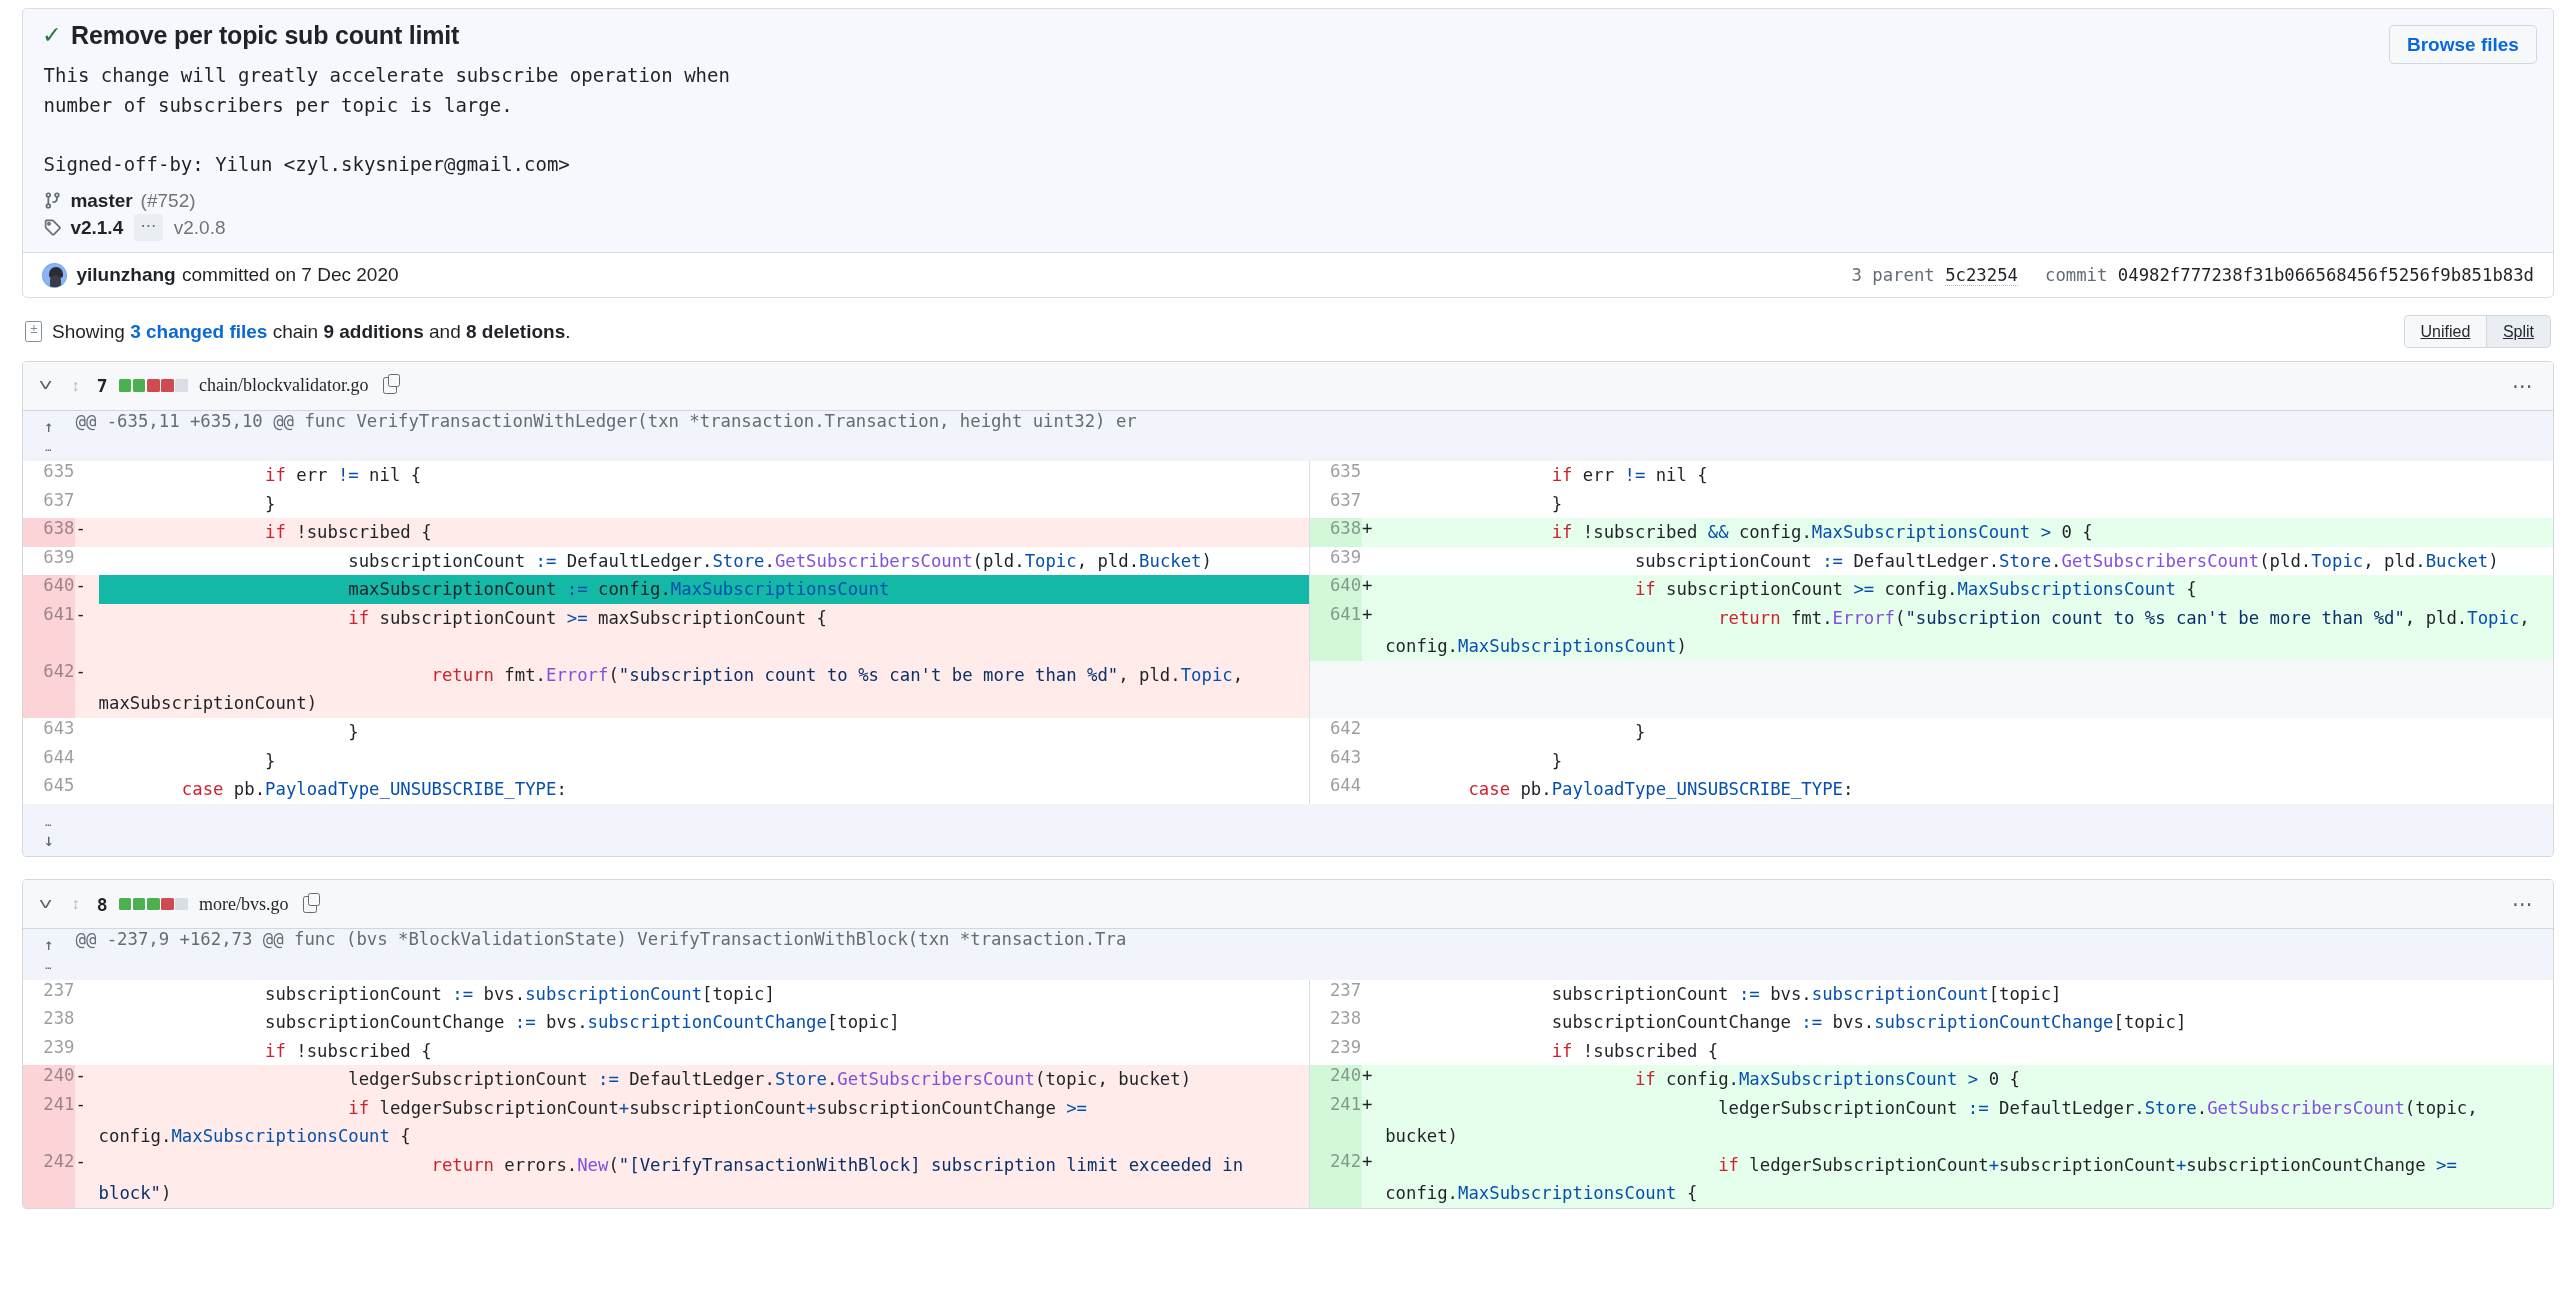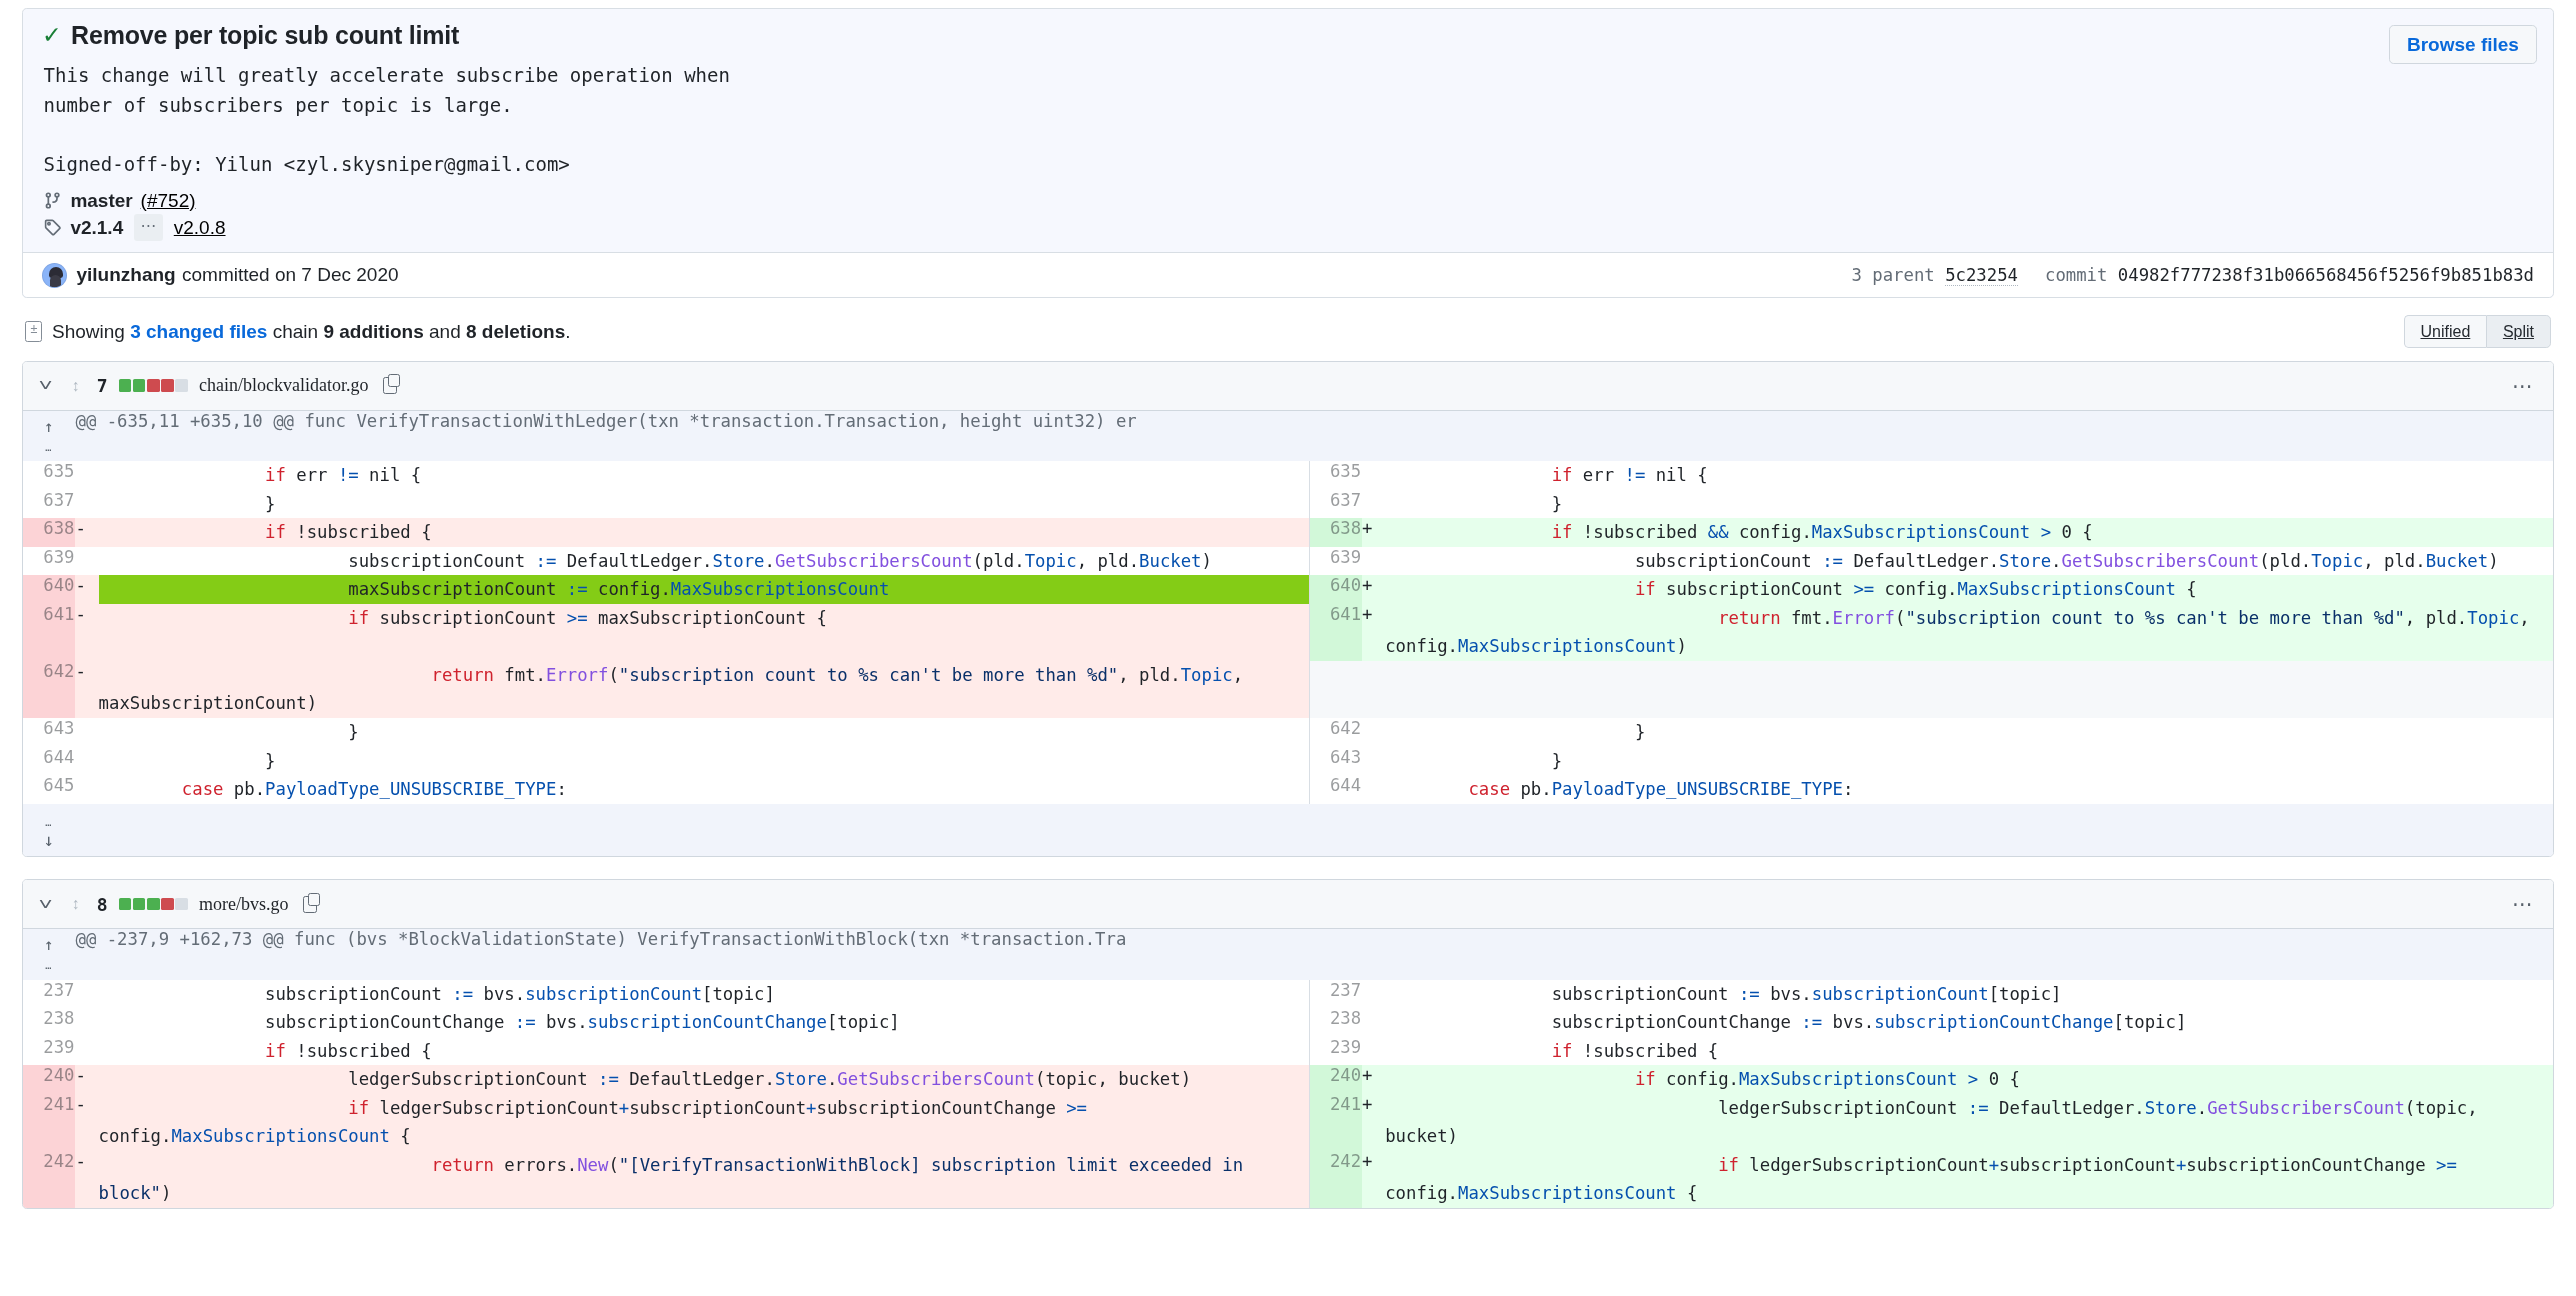--- a/index.html
+++ b/index.html
@@ -52,21 +52,21 @@
     white-space: nowrap;
     margin-top: 3.2px;
   }
   .branch-tag-block {
     padding: 7.9px 19px 11px 19px;
     border-bottom: 0.8px solid #d8dee4;
   }
   .bt-row { display: flex; align-items: center; gap: 7.9px; height: 27px; }
   .bt-icon { width: 20.5px; height: 20.5px; display:inline-flex; align-items:center; justify-content:center; color:#636c76; }
   .bt-strong { font-size: 19px; font-weight: bold; color:#1f2328; }
-  .bt-muted  { font-size: 19px; color:#000000;text-decoration:underline; }
+  .bt-muted  { font-size: 19px; color:#737373; }
   .bt-ellipsis {
     background: #eaeef2; border-radius: 3.2px; color:#636c76;
     font-size: 15.8px; line-height: 1; padding: 3.9px 6.3px 7px 6.3px; margin: 0 3.2px;
     cursor: pointer;
   }
 
   .author-row {
     display: flex; align-items: center;
     padding: 9.5px 19px;
     background: #ffffff;
@@ -320,21 +320,21 @@
               <td class="c-num " style="">639</td>
               <td class="c-sign" style=""></td>
               <td class="c-code" style="">                        subscriptionCount <span class="o">:=</span> DefaultLedger.<span class="e">Store</span>.<span class="f">GetSubscribersCount</span>(pld.<span class="e">Topic</span>, pld.<span class="e">Bucket</span>)</td>
               <td class="c-num" style="border-left:0.8px solid #d8dee4;">639</td>
               <td class="c-sign" style=""></td>
               <td class="c-code" style="">                        subscriptionCount <span class="o">:=</span> DefaultLedger.<span class="e">Store</span>.<span class="f">GetSubscribersCount</span>(pld.<span class="e">Topic</span>, pld.<span class="e">Bucket</span>)</td>
             </tr>
             <tr>
               <td class="c-num bgdel" style="background:#fcd3d6;">640</td>
               <td class="c-sign" style="background:#ffebe9;">-</td>
-              <td class="c-code" style="background:#84cc16;">                        maxSubscriptionCount <span class="o">:=</span> config.<span class="e">MaxSubscriptionsCount</span></td>
+              <td class="c-code" style="background:#14b8a6;">                        maxSubscriptionCount <span class="o">:=</span> config.<span class="e">MaxSubscriptionsCount</span></td>
               <td class="c-num" style="border-left:0.8px solid #d8dee4;background:#d2f8d9;">640</td>
               <td class="c-sign" style="background:#e6ffec;">+</td>
               <td class="c-code" style="background:#e6ffec;">                        <span class="k">if</span> subscriptionCount <span class="o">&gt;=</span> config.<span class="e">MaxSubscriptionsCount</span> {</td>
             </tr>
             <tr>
               <td class="c-num bgdel" style="background:#fcd3d6;">641</td>
               <td class="c-sign" style="background:#ffebe9;">-</td>
               <td class="c-code" style="background:#ffebe9;">                        <span class="k">if</span> subscriptionCount <span class="o">&gt;=</span> maxSubscriptionCount {</td>
               <td class="c-num" style="border-left:0.8px solid #d8dee4;background:#d2f8d9;">641</td>
               <td class="c-sign" style="background:#e6ffec;">+</td>

